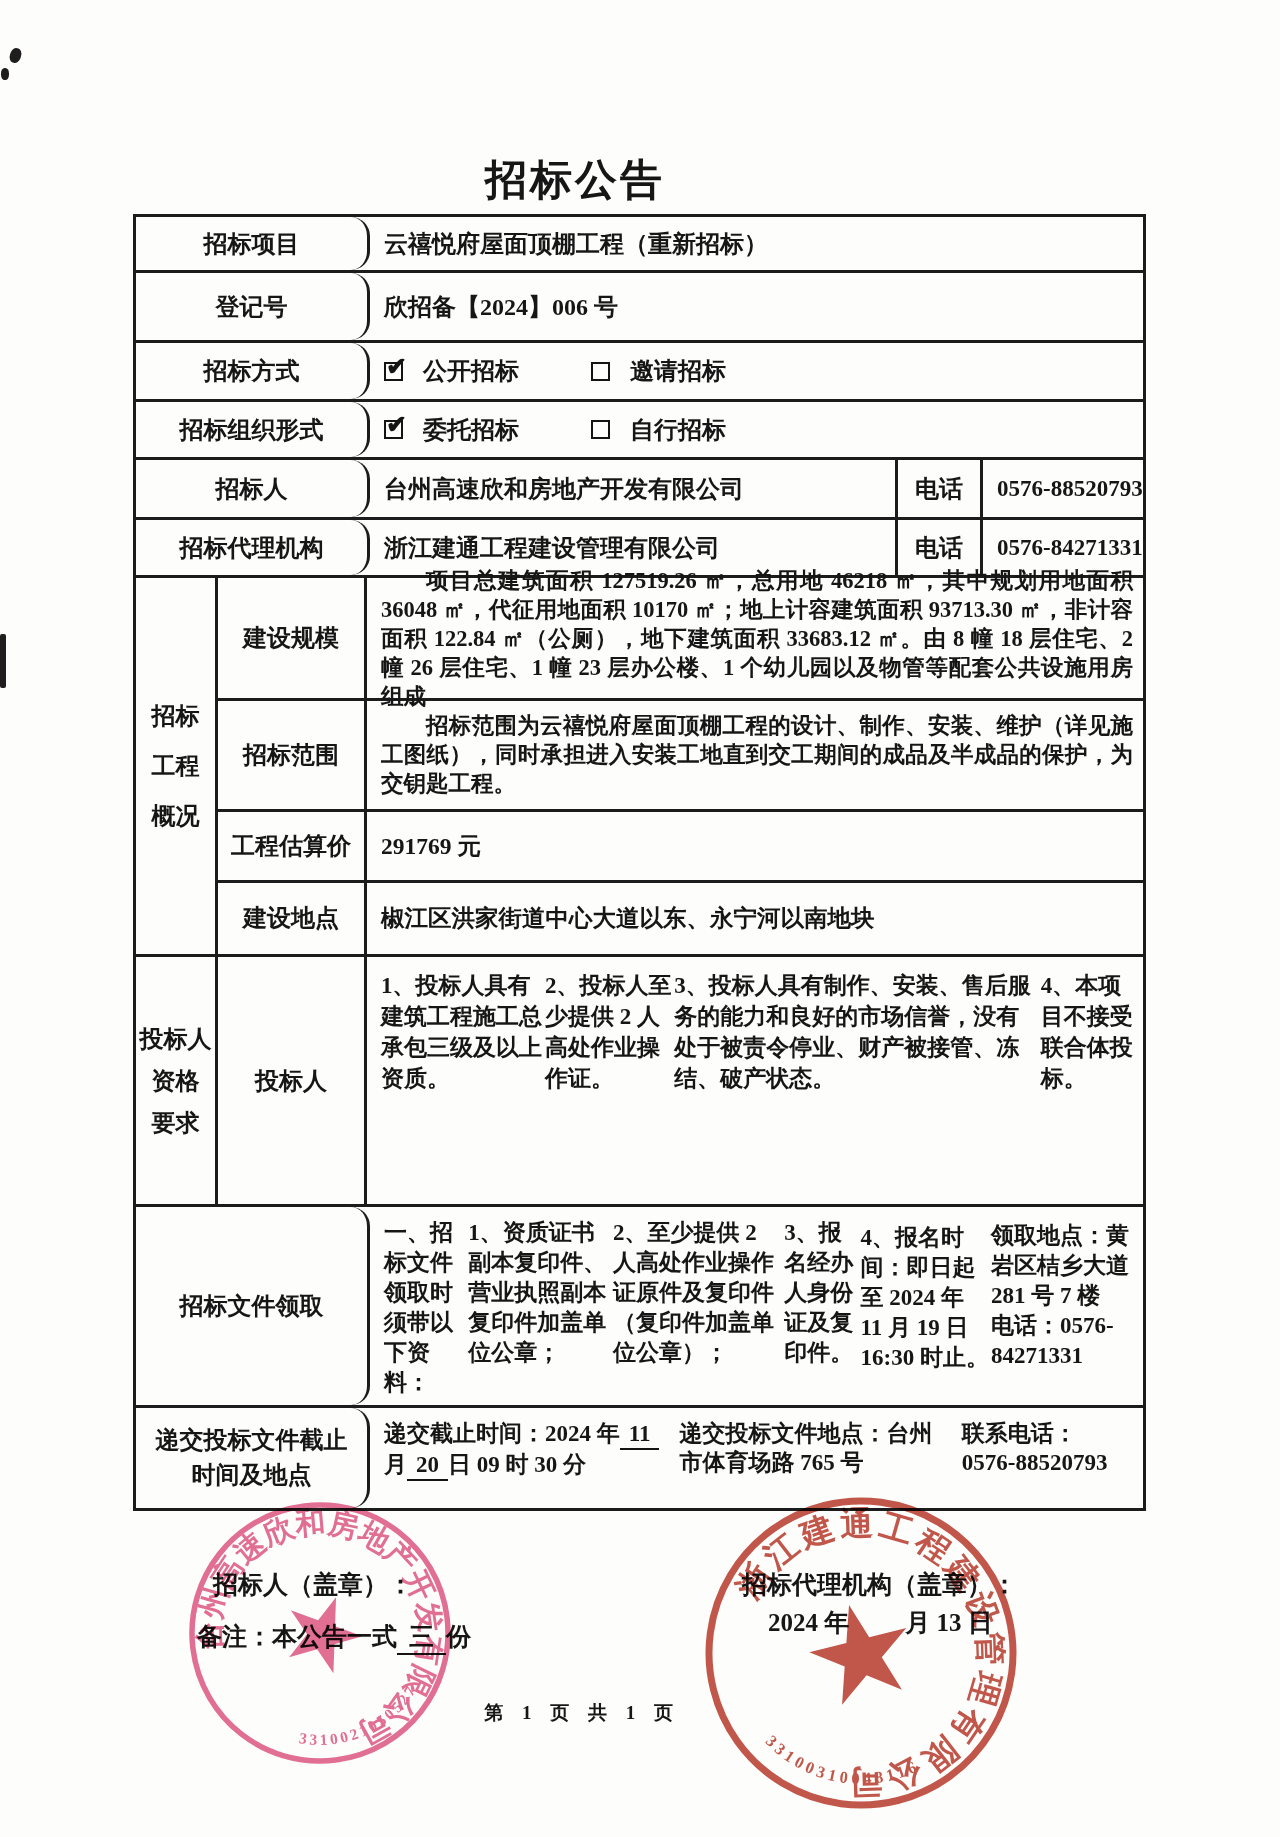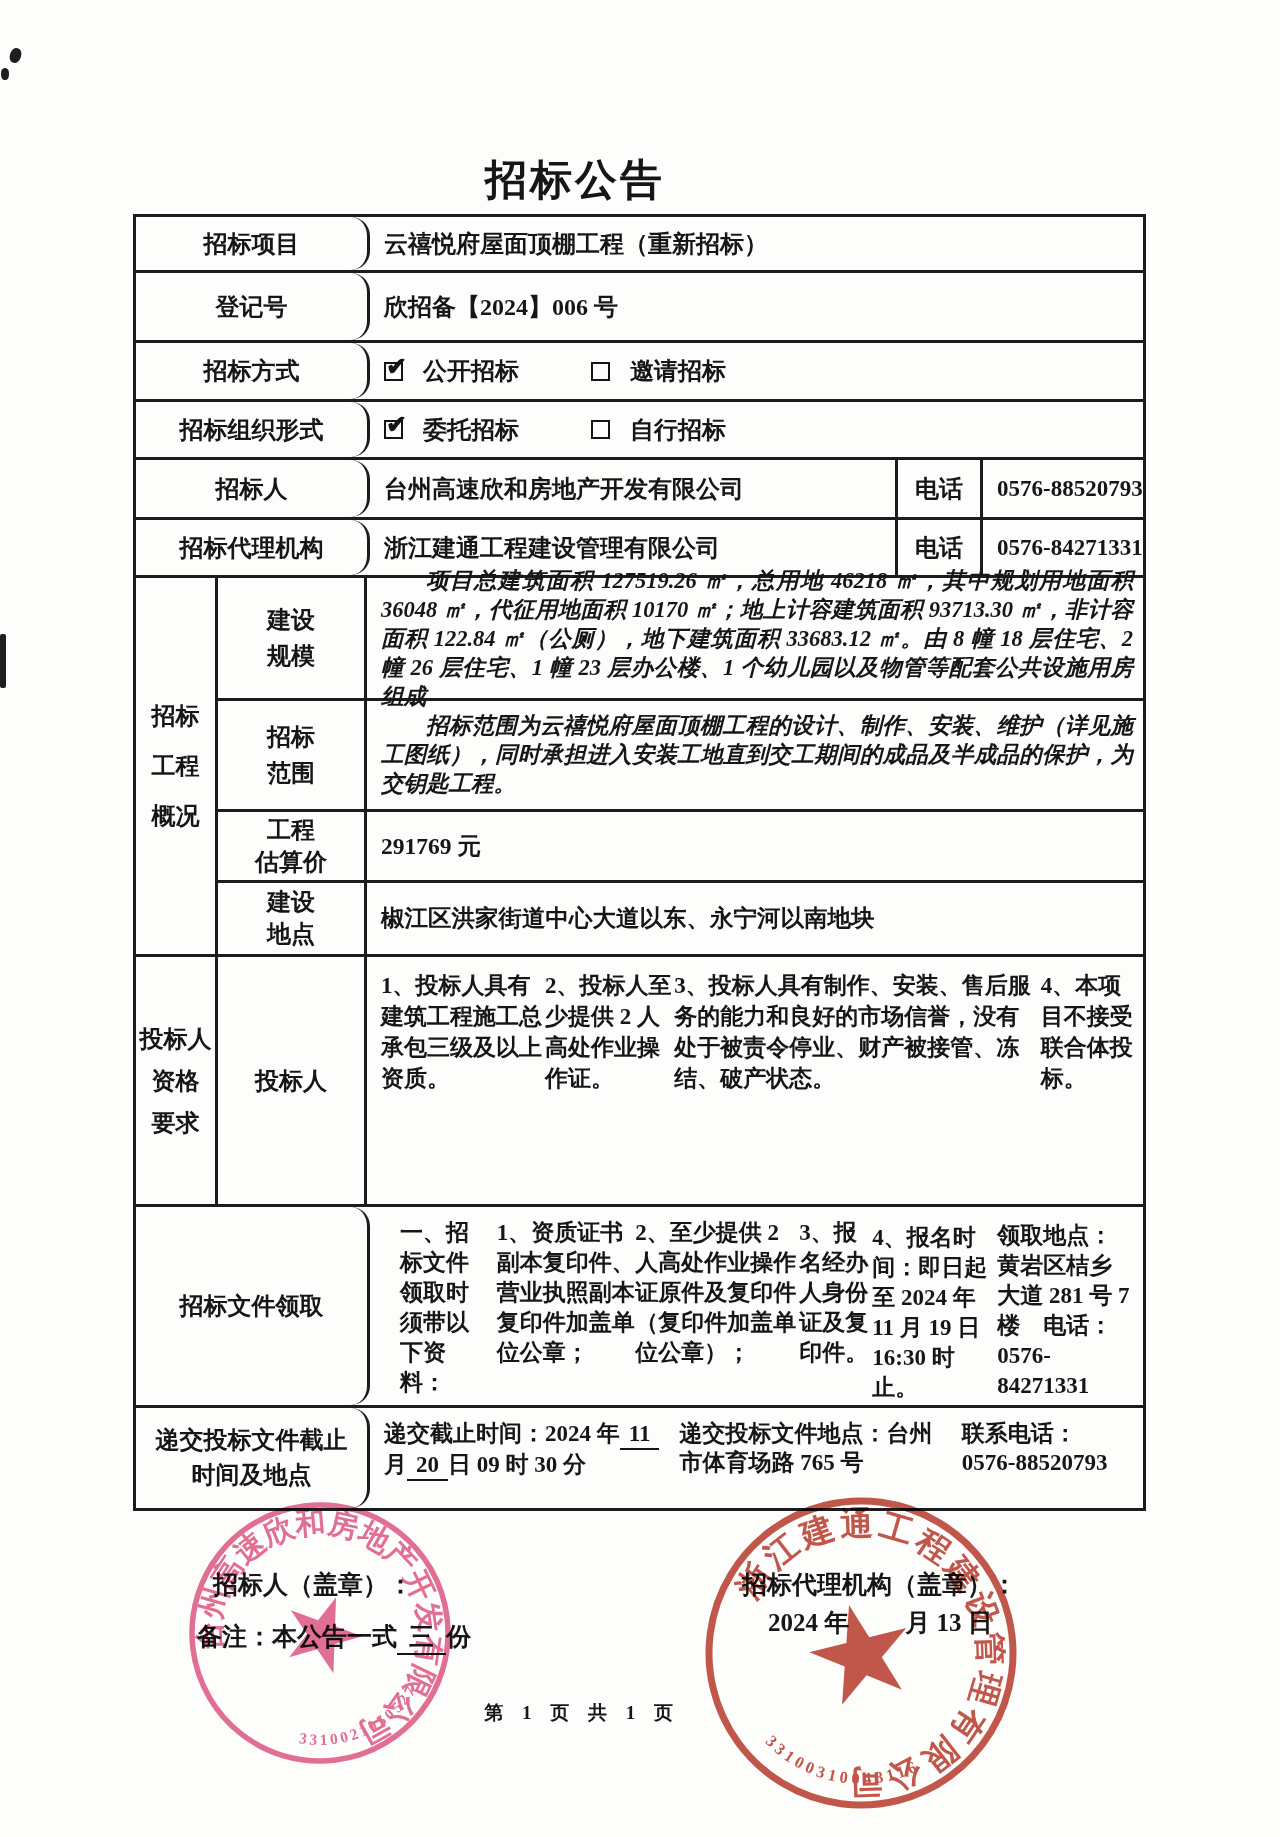--- a/index.html
+++ b/index.html
@@ -18,25 +18,25 @@
   .telc{width:88px;min-width:88px;display:flex;align-items:center;justify-content:center;
         border-left:3px solid #1c1c1c;border-right:3px solid #1c1c1c;box-sizing:border-box;
         font-weight:700;font-size:24px;}
   .numc{width:160px;min-width:160px;display:flex;align-items:center;padding-left:14px;
         font-size:23px;font-weight:600;box-sizing:border-box;}
   .ovl{width:82px;min-width:82px;display:flex;flex-direction:column;align-items:center;justify-content:center;
        border-right:3px solid #1c1c1c;box-sizing:border-box;font-weight:700;font-size:24px;line-height:50px;}
   .subcol{flex:1;display:flex;flex-direction:column;}
   .subrow{display:flex;border-bottom:3px solid #1c1c1c;box-sizing:border-box;}
   .subrow:last-child{border-bottom:none;}
-  .sublab{width:149px;min-width:149px;display:flex;flex-direction:column;align-items:center;justify-content:center;
+  .sublab{width:149px;min-width:149px;display:flex;flex-direction:row;align-items:center;justify-content:center;
           border-right:3px solid #1c1c1c;box-sizing:border-box;font-weight:700;font-size:24px;line-height:36px;}
   .para{flex:1;padding:8px 10px 8px 14px;font-size:22.5px;line-height:29px;font-weight:600;
         text-align:justify;box-sizing:border-box;display:flex;flex-direction:column;justify-content:center;}
-  .para p{margin:0;text-indent:2em;font-style:italic;}
+  .para p{margin:0;text-indent:2em;}
   .plain{flex:1;display:flex;align-items:center;padding:0 14px;font-size:23.5px;font-weight:600;box-sizing:border-box;}
   .list{flex:1;display:flex;flex-direction:row;justify-content:center;padding:10px 8px 10px 14px;
         font-size:23px;line-height:31px;font-weight:600;box-sizing:border-box;}
   .list div{margin:3px 0;}
   .cb{width:19px;height:19px;border:2.5px solid #141414;display:inline-block;position:relative;
       vertical-align:middle;margin-right:20px;box-sizing:border-box;}
   .cb .tick{position:absolute;left:0px;top:-12px;font-size:25px;font-weight:700;color:#141414;}
   .optlabel{font-weight:700;}
   .grp2{margin-left:72px;}
   .uline{display:inline-block;border-bottom:2.5px solid #141414;padding:0 9px;}
@@ -165,21 +165,21 @@
         <div>1、投标人具有建筑工程施工总承包三级及以上资质。</div>
         <div>2、投标人至少提供 2 人高处作业操作证。</div>
         <div>3、投标人具有制作、安装、售后服务的能力和良好的市场信誉，没有处于被责令停业、财产被接管、冻结、破产状态。</div>
         <div>4、本项目不接受联合体投标。</div>
       </div>
     </div>
 
     <div class="tr" style="height:201px">
       <div class="lc">招标文件领取</div>
       <div class="list" style="line-height:30px">
-        <div style="margin:1px 16px">一、招标文件领取时须带以下资料：</div>
+        <div style="margin:1px 0">一、招标文件领取时须带以下资料：</div>
         <div style="margin:1px 0">1、资质证书副本复印件、营业执照副本复印件加盖单位公章；</div>
         <div style="margin:1px 0">2、至少提供 2 人高处作业操作证原件及复印件（复印件加盖单位公章）；</div>
         <div style="margin:1px 0">3、报名经办人身份证及复印件。</div>
         <div style="margin:6px 0 1px">4、报名时间：即日起至 2024 年 11 月 19 日 16:30 时止。</div>
         <div style="margin:4px 0 1px">领取地点：黄岩区桔乡大道 281 号 7 楼　电话：0576-84271331</div>
       </div>
     </div>
 
     <div class="tr" style="height:100px">
       <div class="lc" style="line-height:35px">

